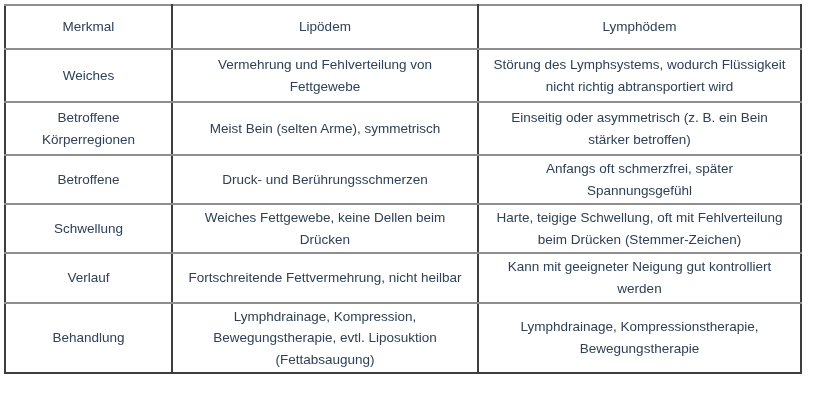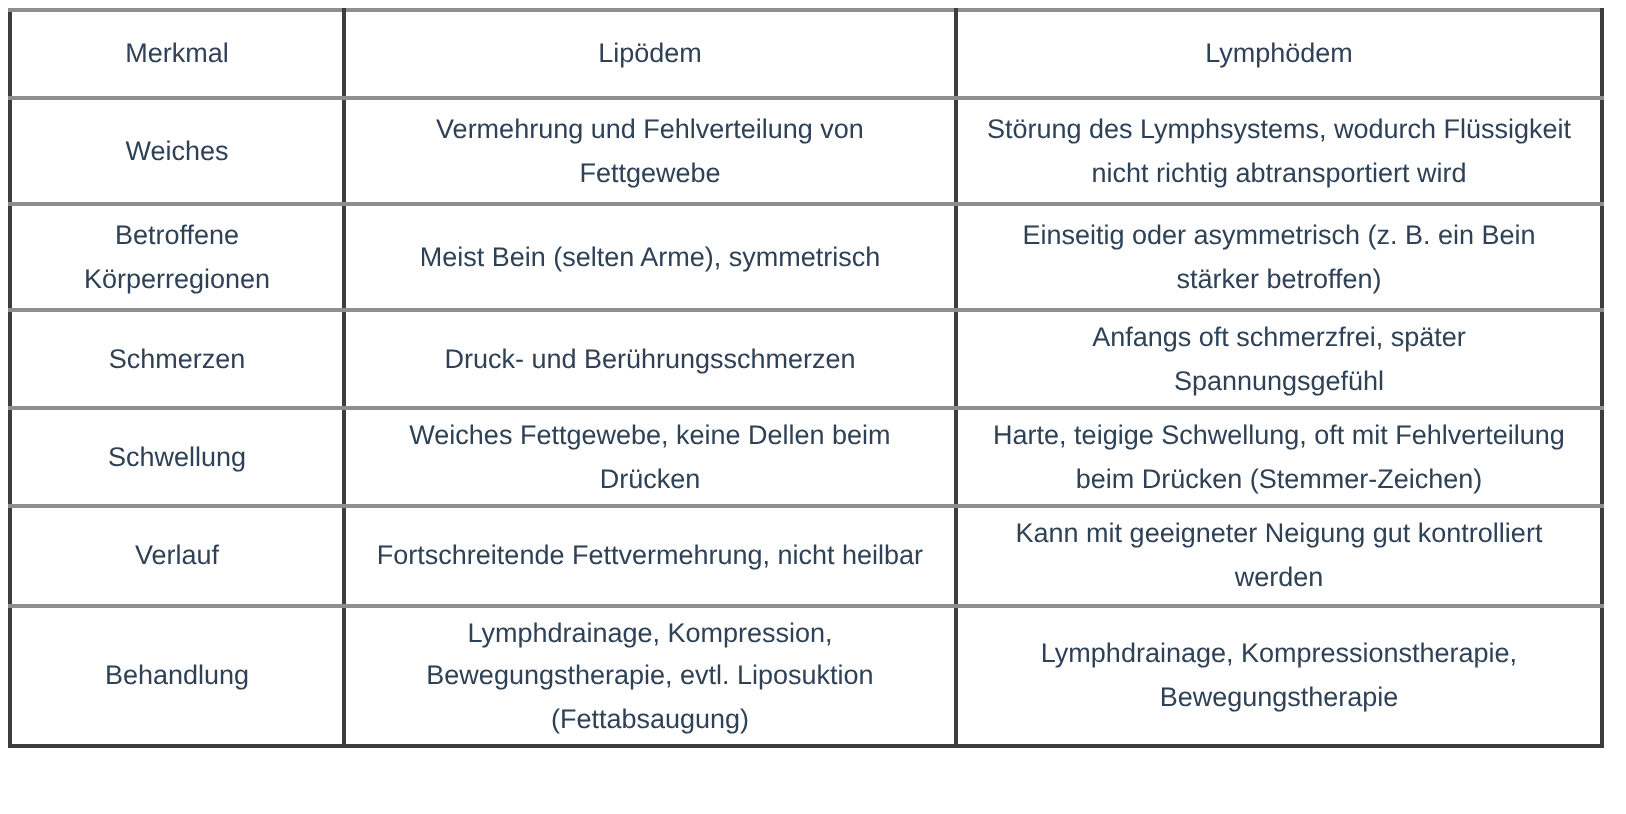--- a/index.html
+++ b/index.html
@@ -72,21 +72,21 @@
       <td>Weiches</td>
       <td>Vermehrung und Fehlverteilung von Fettgewebe</td>
       <td>Störung des Lymphsystems, wodurch Flüssigkeit nicht richtig abtransportiert wird</td>
     </tr>
     <tr class="r-regionen">
       <td>Betroffene Körperregionen</td>
       <td>Meist Bein (selten Arme), symmetrisch</td>
       <td>Einseitig oder asymmetrisch (z. B. ein Bein stärker betroffen)</td>
     </tr>
     <tr class="r-schmerzen">
-      <td>Schmerzen</td>
+      <td>Betroffene</td>
       <td>Druck- und Berührungsschmerzen</td>
       <td>Anfangs oft schmerzfrei, später Spannungsgefühl</td>
     </tr>
     <tr class="r-schwellung">
       <td>Schwellung</td>
       <td>Weiches Fettgewebe, keine Dellen beim Drücken</td>
       <td>Harte, teigige Schwellung, oft mit Fehlverteilung beim Drücken (Stemmer-Zeichen)</td>
     </tr>
     <tr class="r-verlauf">
       <td>Verlauf</td>

